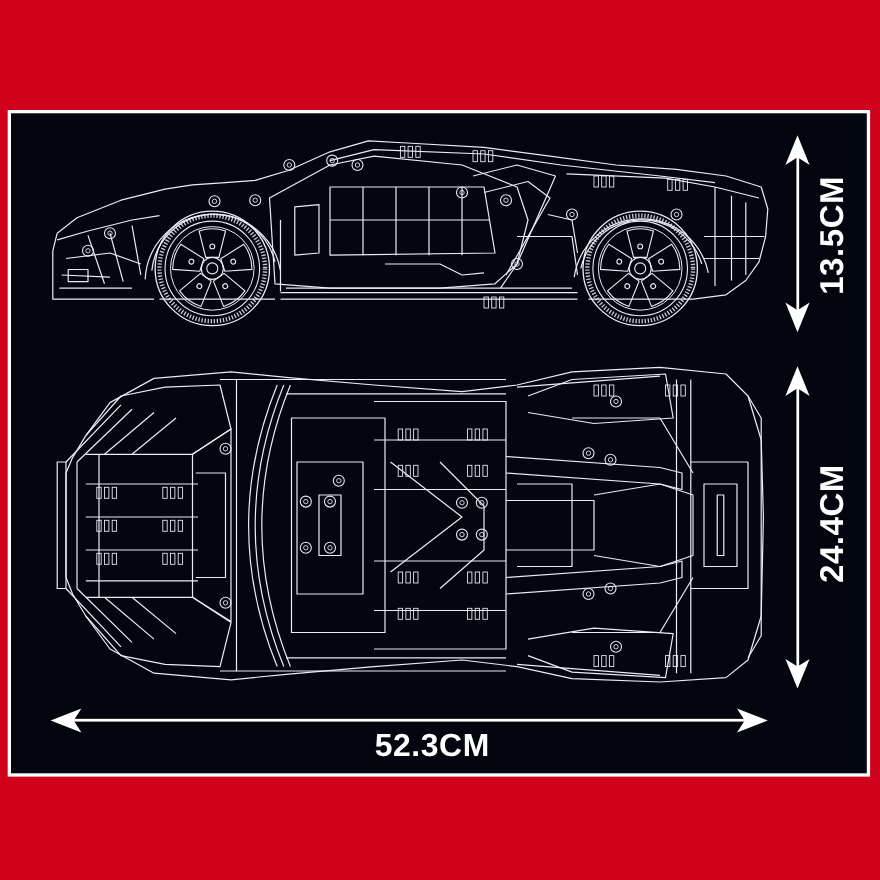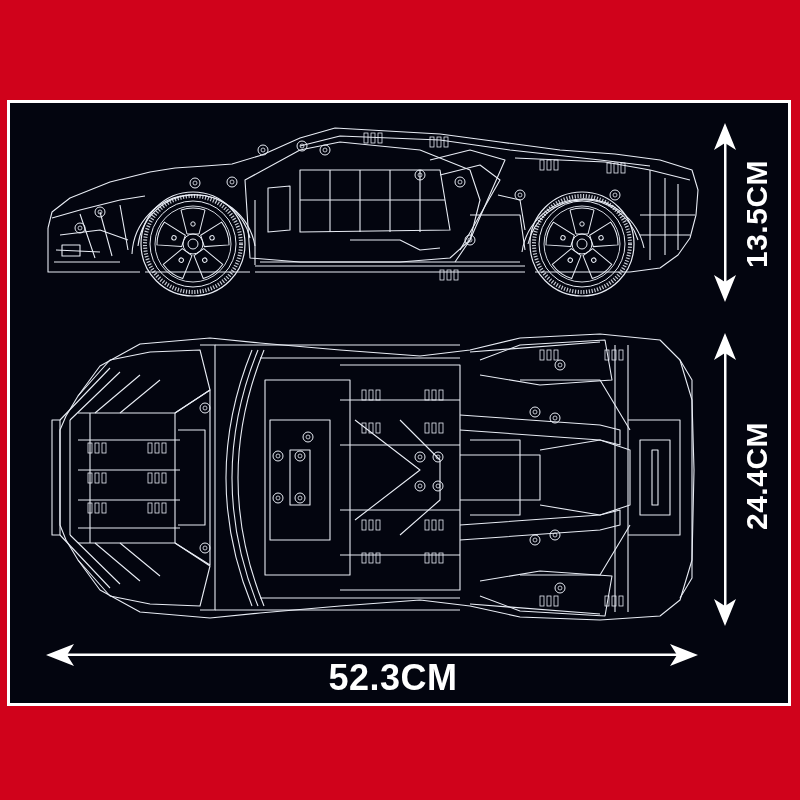--- a/index.html
+++ b/index.html
@@ -2,21 +2,21 @@
 <html><head>
 <meta charset="utf-8">
 <style>
   html, body { margin:0; padding:0; }
   body { width:800px; height:800px; background:#d0021b; position:relative; overflow:hidden; font-family:"Liberation Sans", sans-serif; }
   .panel { position:absolute; left:7px; top:100px; width:784px; height:606px; background:#ffffff; }
   .panel-inner { position:absolute; left:3px; top:3px; width:778px; height:600px; background:#03050f; }
   svg.draw { position:absolute; left:0; top:0; }
   .dim-label { position:absolute; color:#ffffff; font-weight:700; font-family:"Liberation Sans", sans-serif; white-space:nowrap; letter-spacing:0.5px; }
   .dim-v { transform-origin:center center; transform:rotate(-90deg); font-size:30px; }
-  .dim-h { font-size:36px; }
+  .dim-h { font-size:29px; }
 </style>
 </head>
 <body>
 
 <div class="panel">
   <div class="panel-inner"></div>
 </div>
 
 <svg class="draw" width="800" height="800" viewBox="0 0 800 800">
   <defs>

